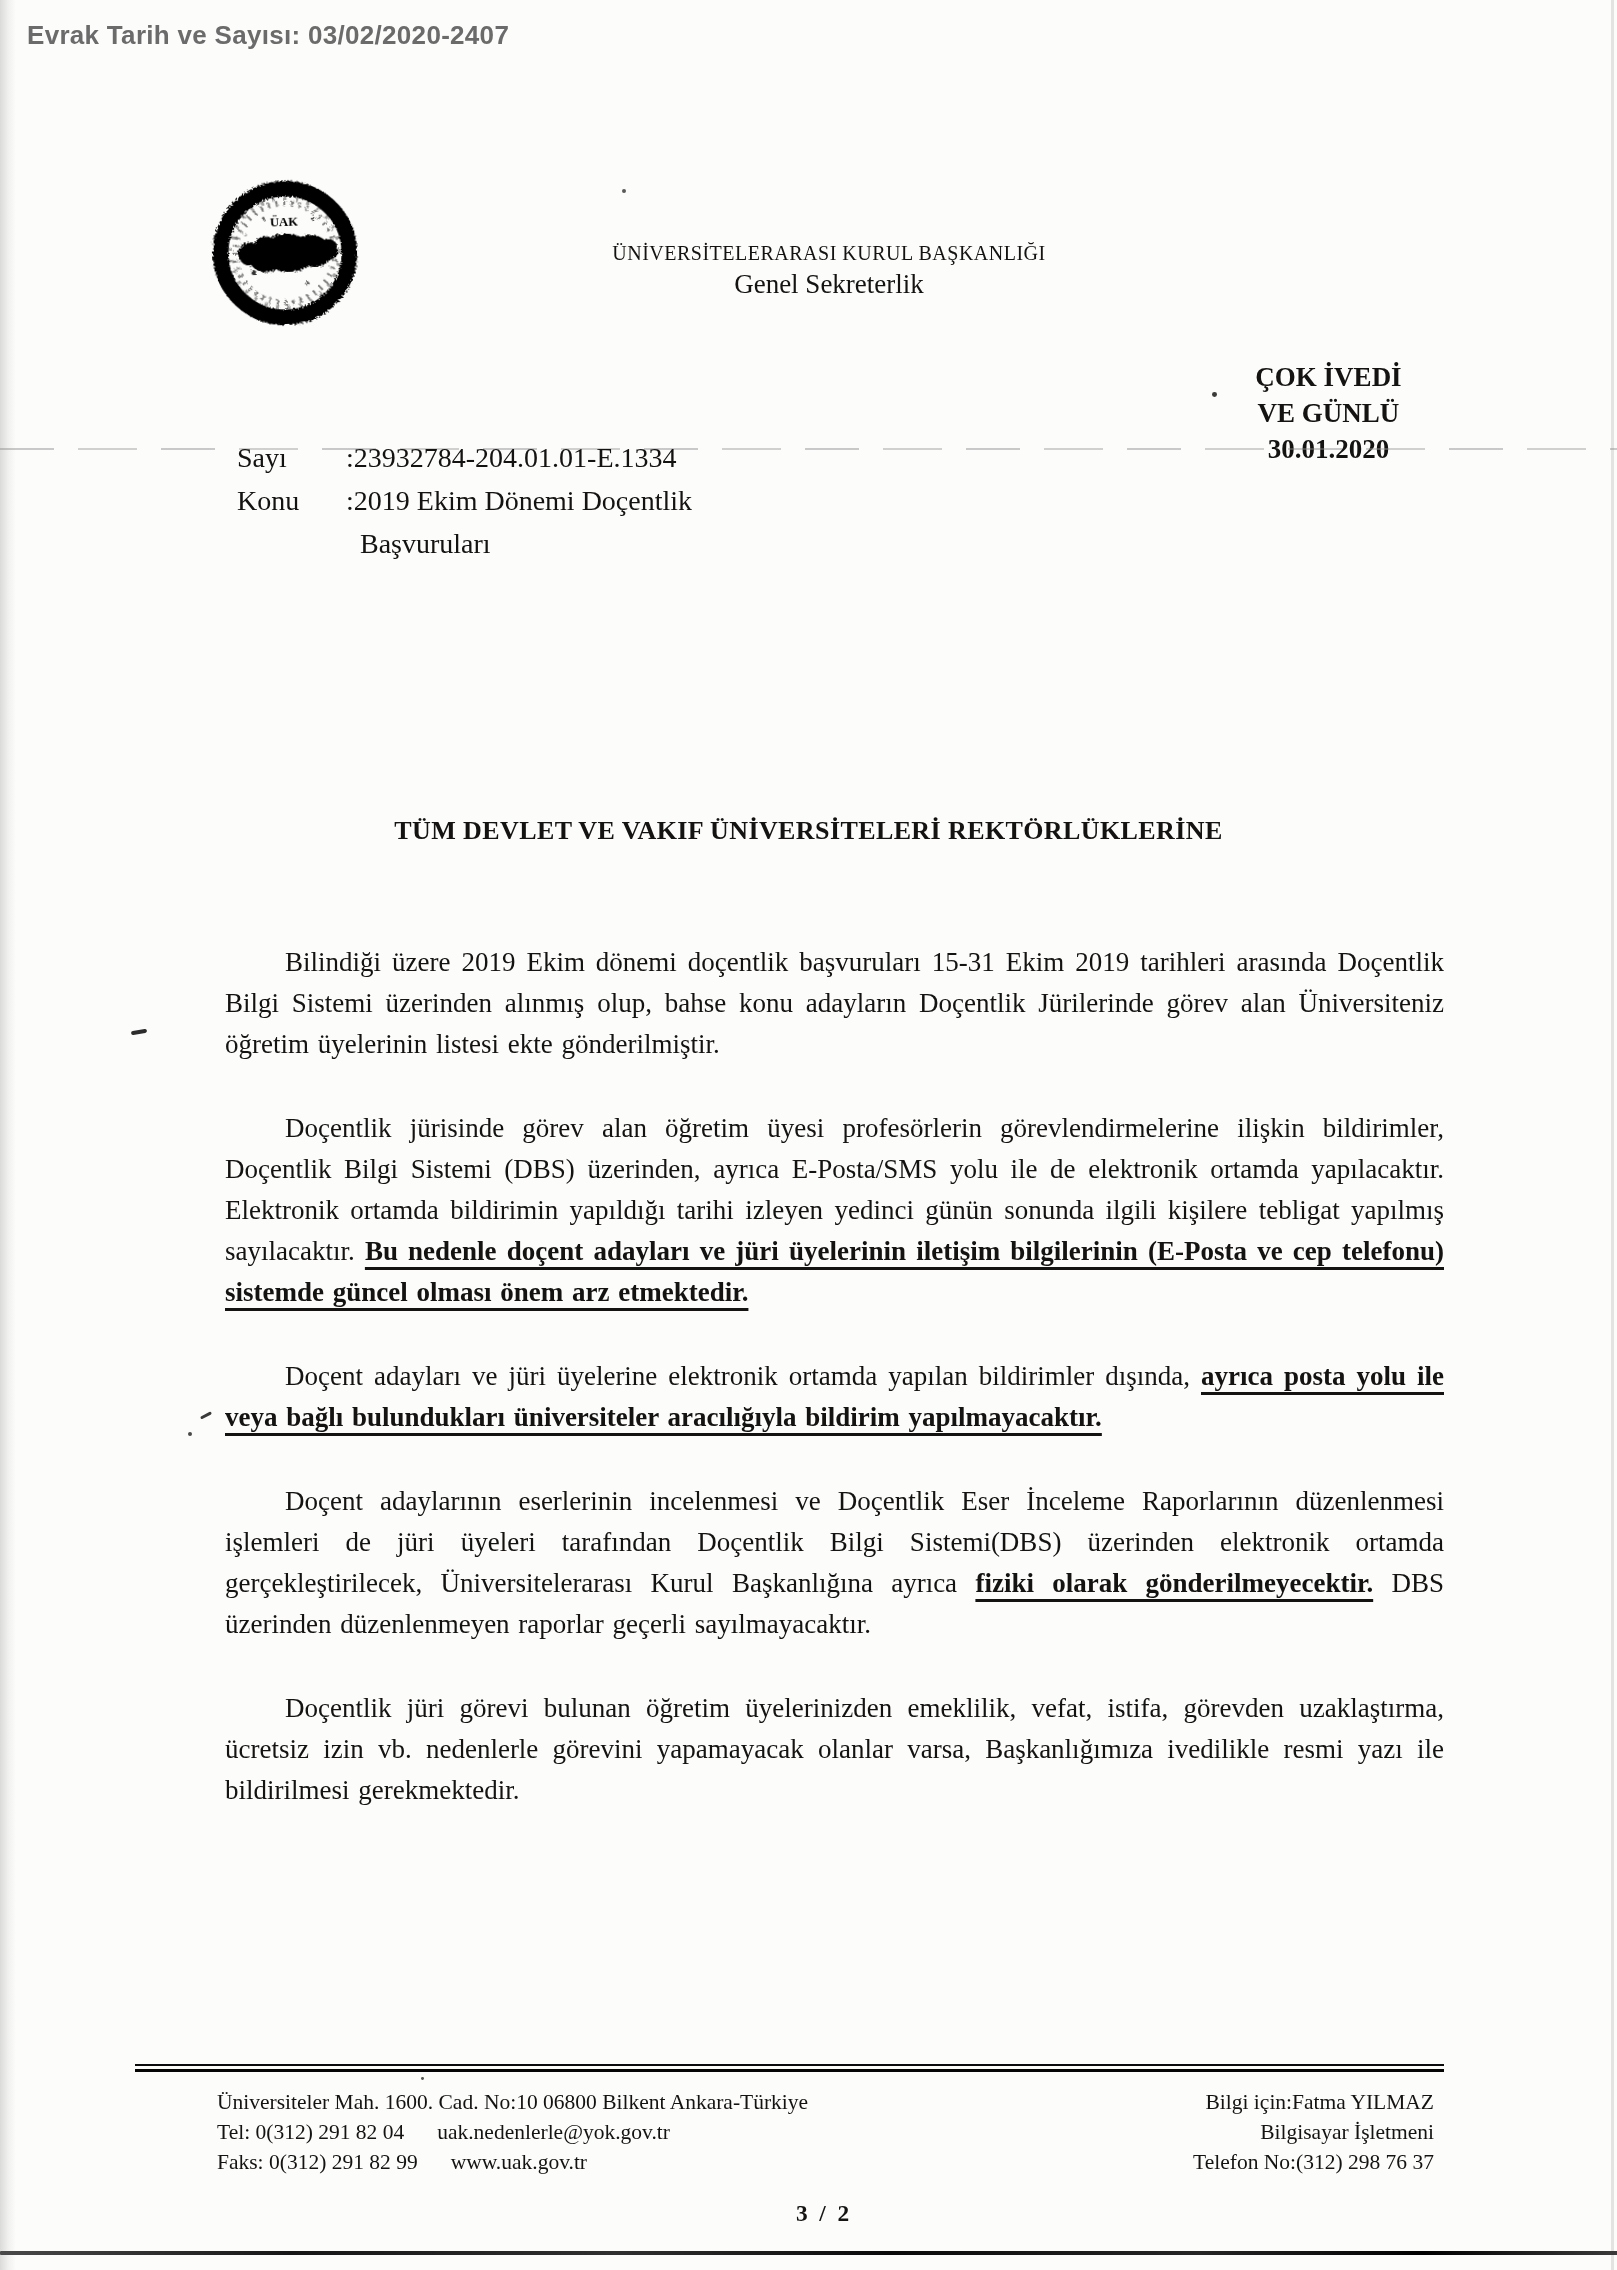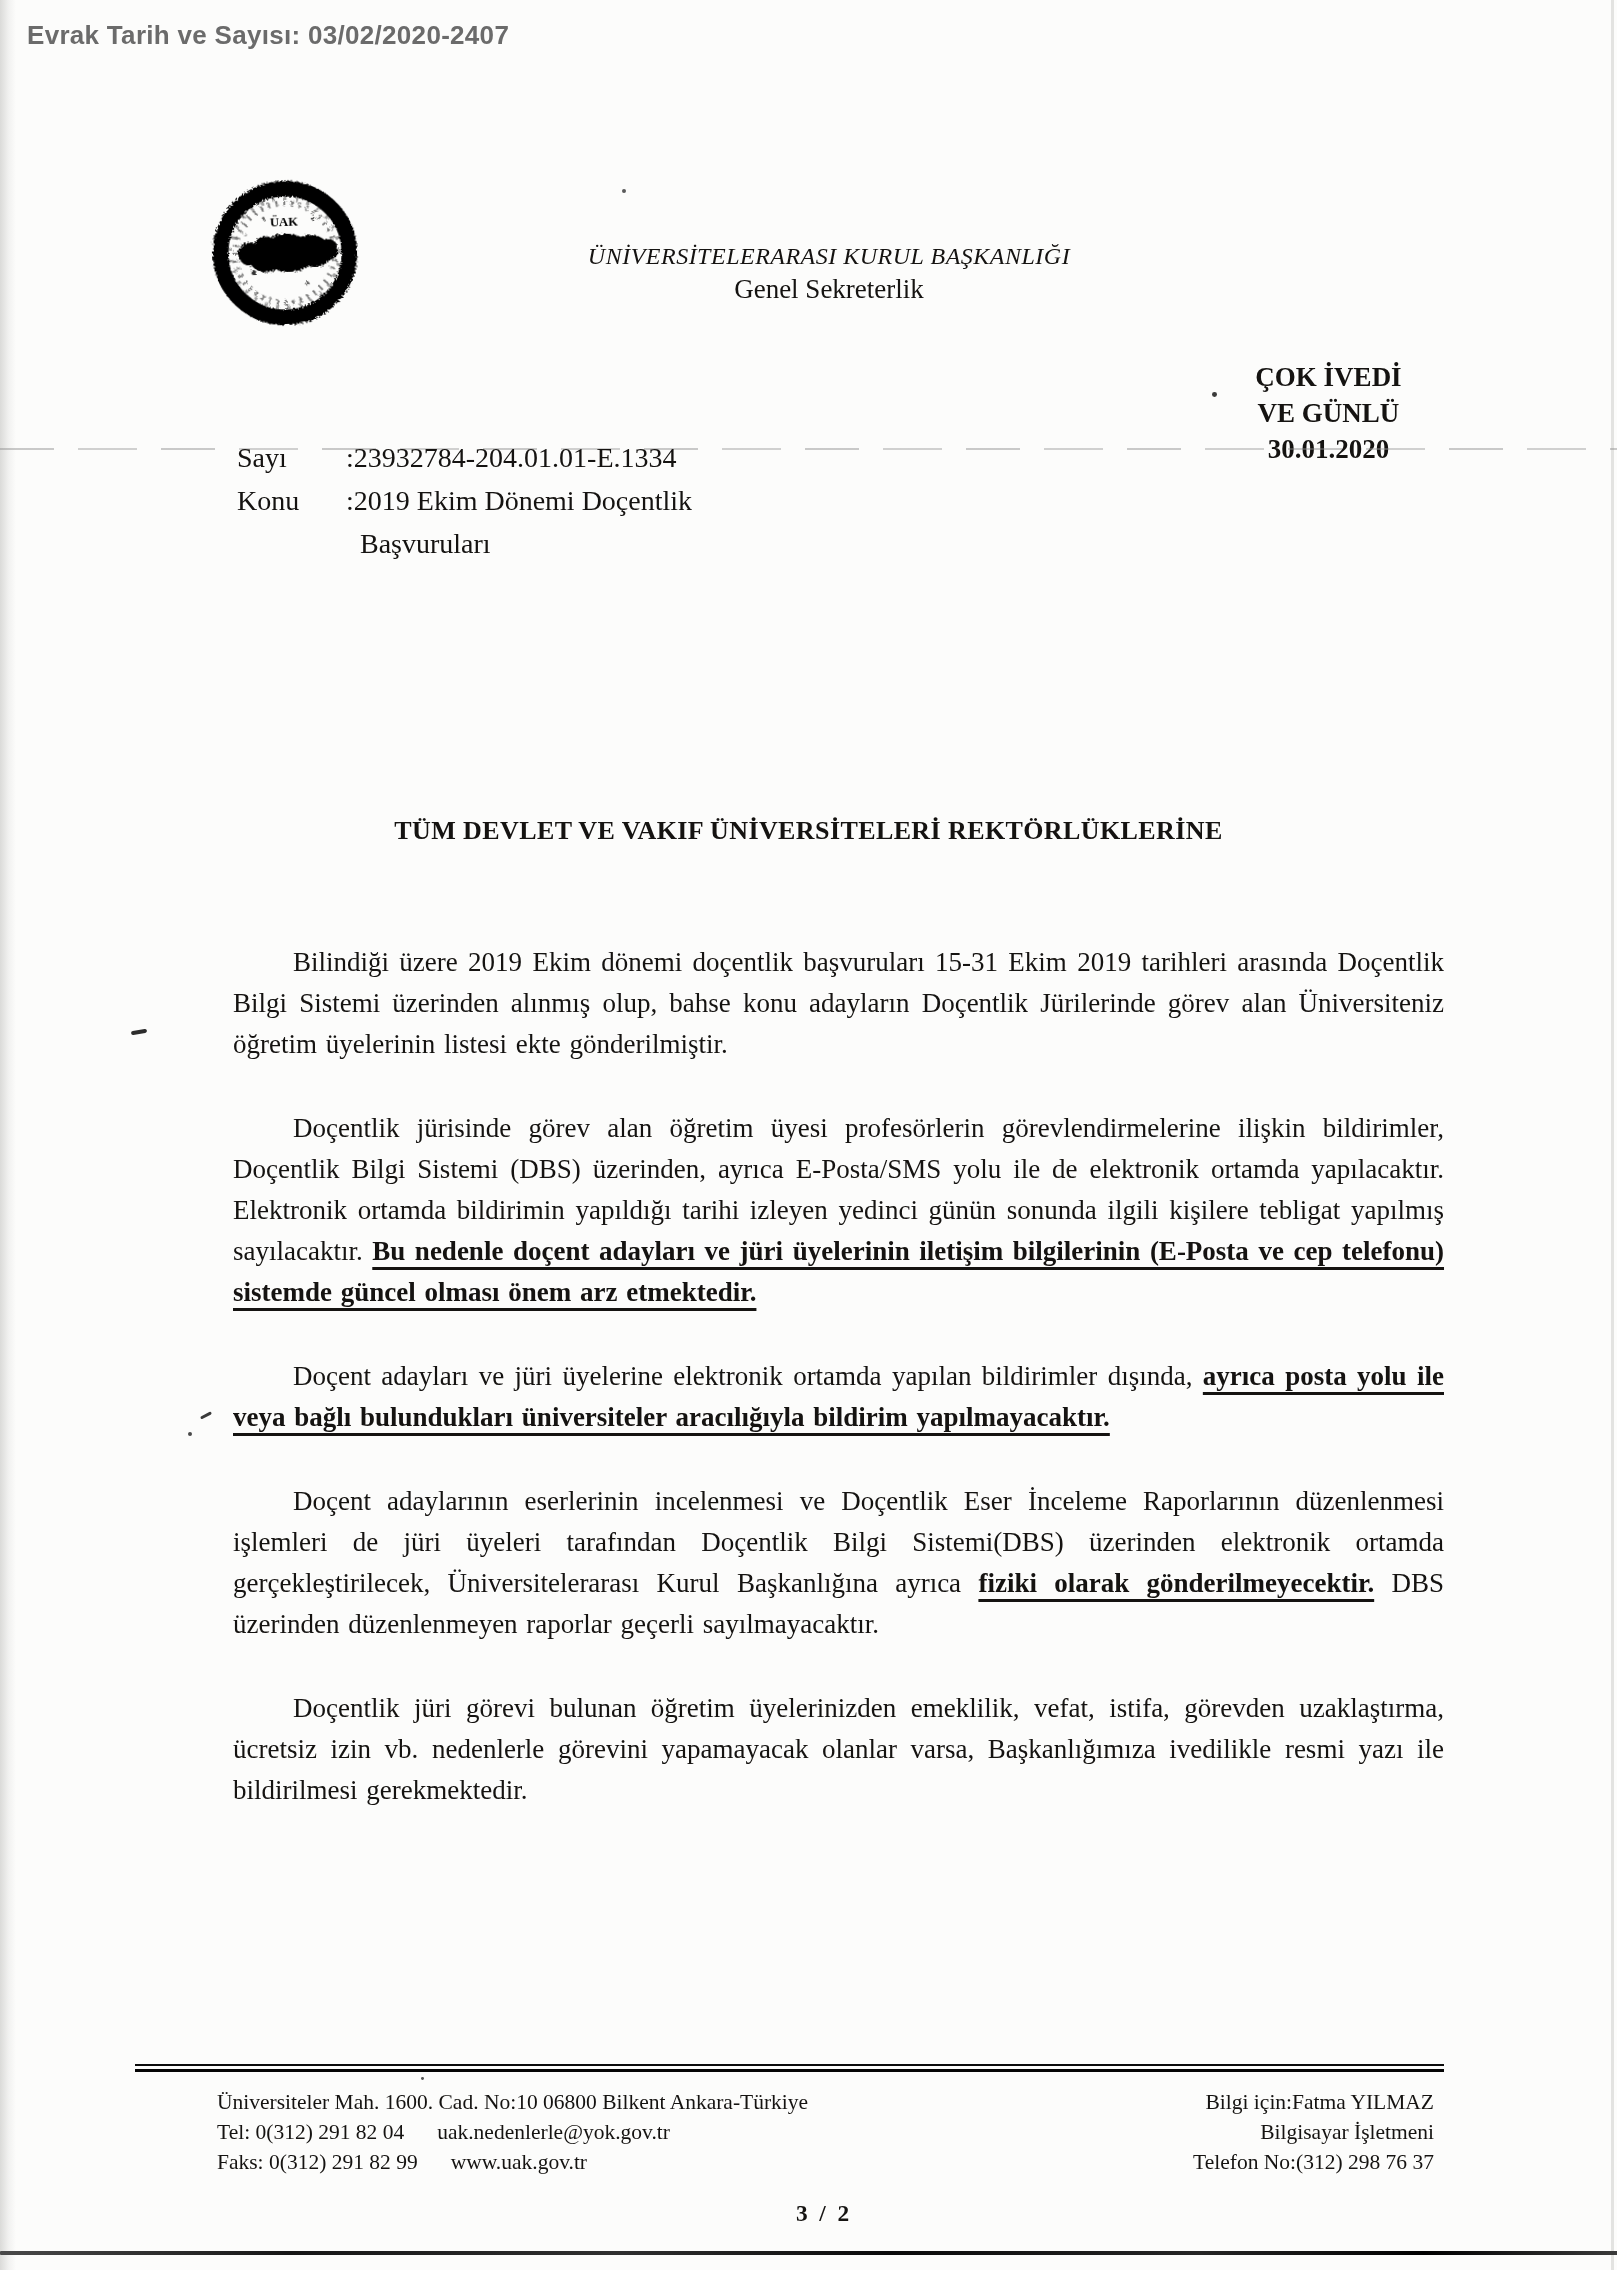--- a/index.html
+++ b/index.html
@@ -21,39 +21,39 @@
     position:absolute;left:27px;top:19.5px;
     font-family:"Liberation Sans","DejaVu Sans",sans-serif;
     font-weight:bold;font-size:26px;letter-spacing:0.3px;color:#6b6b6b;
   }
 
   
   .seal{position:absolute;left:209px;top:177px;width:152px;height:152px;
     filter:blur(0.3px) contrast(1.15);transform:rotate(-2deg);}
 
   .org-block{position:absolute;left:322px;top:241px;width:1014px;text-align:center;line-height:1.28;}
-  .org-name{font-size:24px;letter-spacing:0.5px;font-style:italic;}
+  .org-name{font-size:20px;letter-spacing:0.5px;}
   .org-dept{font-size:27px;}
 
   .urgency{position:absolute;left:1231px;top:359px;width:195px;text-align:center;
     font-size:27px;line-height:36px;font-weight:700;}
 
   .scanline{position:absolute;left:0;top:448px;width:100%;height:2px;opacity:.45;
     background:repeating-linear-gradient(90deg,#8a8a8a 0 54px,rgba(0,0,0,0) 54px 78px,#9a9a9a 78px 137px,rgba(0,0,0,0) 137px 161px);}
 
   .meta{position:absolute;left:237px;top:436px;font-size:28px;line-height:43px;}
   .meta-label{display:inline-block;width:109px;}
   .meta-line2{padding-left:123px;}
 
   .recipient{position:absolute;left:195px;top:816px;width:1227px;text-align:center;
     font-size:26px;font-weight:bold;letter-spacing:0.4px;}
 
   .body{position:absolute;left:217px;top:942px;width:1227px;
     font-size:27px;line-height:41px;text-align:justify;word-spacing:2px;}
-  .body p{margin:0 0 43px 16px;text-indent:60px;}
+  .body p{margin:0 0 43px 8px;text-indent:60px;}
   .emph{font-weight:bold;text-decoration:underline;
     text-decoration-thickness:2.9px;text-underline-offset:6.8px;}
 
   .footer-note{position:absolute;left:195px;top:2034px;width:1229px;text-align:center;
     font-size:21.5px;text-decoration:underline;text-underline-offset:3.9px;}
   .footer-rule{position:absolute;left:135px;top:2064px;width:1309px;height:2.9px;
     border-top:2px solid #0b0b0b;border-bottom:3.9px solid #050505;}
   .footer-cols{position:absolute;left:0;top:2087px;width:1618px;font-size:21.5px;line-height:30px;}
   .fc-left{position:absolute;left:217px;top:0;white-space:nowrap;}
   .fc-right{position:absolute;right:184px;top:0;text-align:right;white-space:nowrap;margin-left:8px;}

